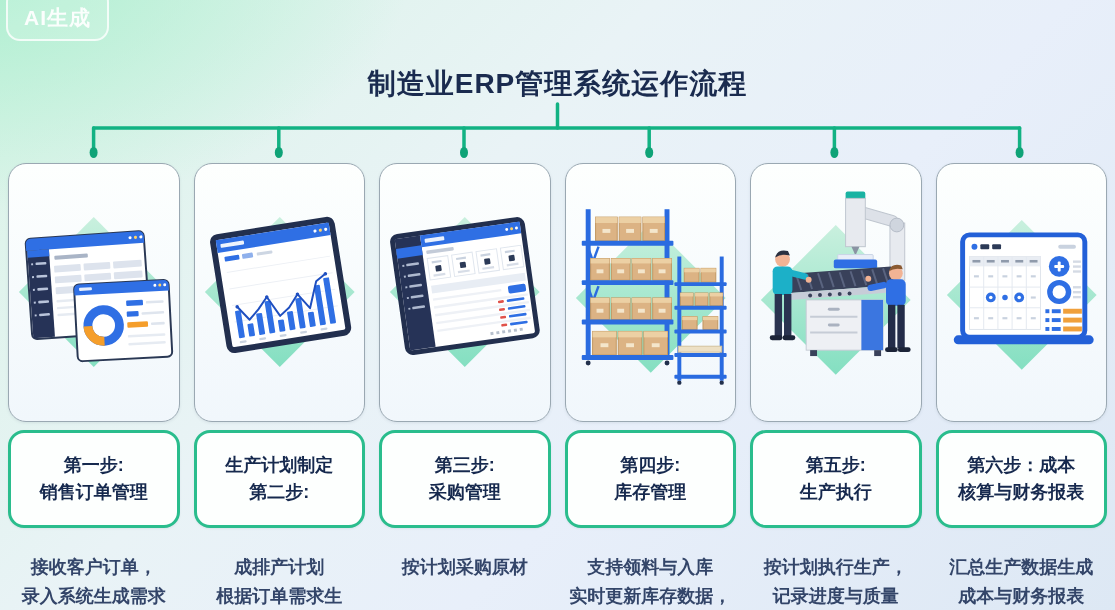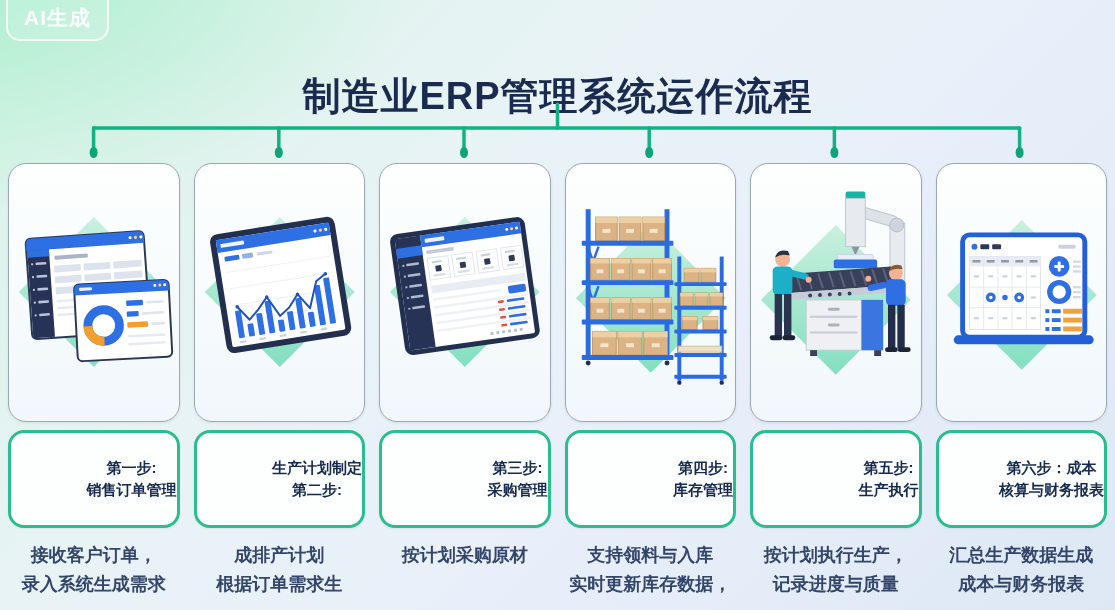--- a/index.html
+++ b/index.html
@@ -14,47 +14,47 @@
     position:absolute;top:-12px;left:6px;
     padding:14px 16px 7px 16px;
     border:2.5px solid rgba(255,255,255,0.78);
     border-radius:14px;
     background:rgba(255,255,255,0.14);
     color:rgba(255,255,255,0.93);
     font-size:21px;font-weight:700;letter-spacing:1px;
   }
   .main-title{
     position:absolute;top:46px;left:0;width:100%;
-    text-align:center;font-size:38px;font-weight:800;
+    text-align:center;font-size:28px;font-weight:800;
     color:#1a2b4f;letter-spacing:1px;
   }
   .connector{position:absolute;top:0;left:0;}
   .columns{
     position:absolute;top:163px;left:8px;width:1099px;
     display:grid;grid-template-columns:repeat(6,1fr);column-gap:14px;
   }
   .column{display:flex;flex-direction:column;}
   .illus-card{
     height:257px;border:1.5px solid #9aa8b2;border-radius:18px;
     background:linear-gradient(180deg,#fdfffe 0%,#f1f7fc 100%);
     box-shadow:0 1px 3px rgba(60,80,100,0.10);
     overflow:hidden;
   }
   .illus-card svg{display:block;width:100%;height:100%;}
   .title-box{
     margin-top:8px;height:92px;
     border:3px solid #2abd8d;border-radius:16px;
     background:#fdfffe;
-    display:flex;align-items:center;justify-content:flex-end;
-    text-align:center;font-size:15px;line-height:1.5;font-weight:800;color:#16294e;
+    display:flex;align-items:center;justify-content:center;
+    text-align:center;font-size:18px;line-height:1.5;font-weight:800;color:#16294e;
     box-shadow:0 1px 2px rgba(60,80,100,0.08);
   }
   .title-box span{display:block;}
   .step-desc{
-    margin-top:13px;text-align:center;
+    margin-top:25px;text-align:center;
     font-size:18px;line-height:1.62;font-weight:700;color:#334569;
     white-space:nowrap;
   }
   .step-desc span{display:block;}
 </style>
 </head>
 <body>
 
 <div class="ai-badge">AI生成</div>
 

